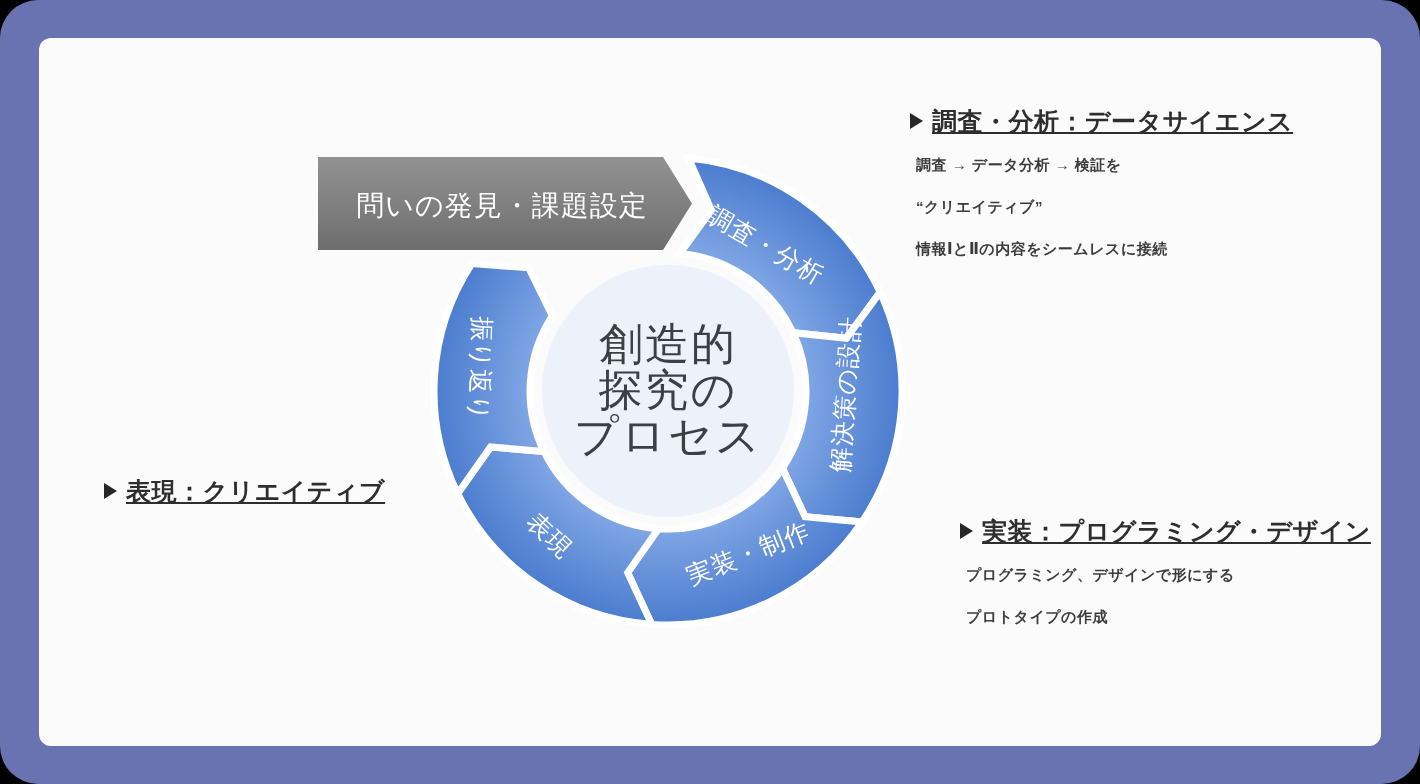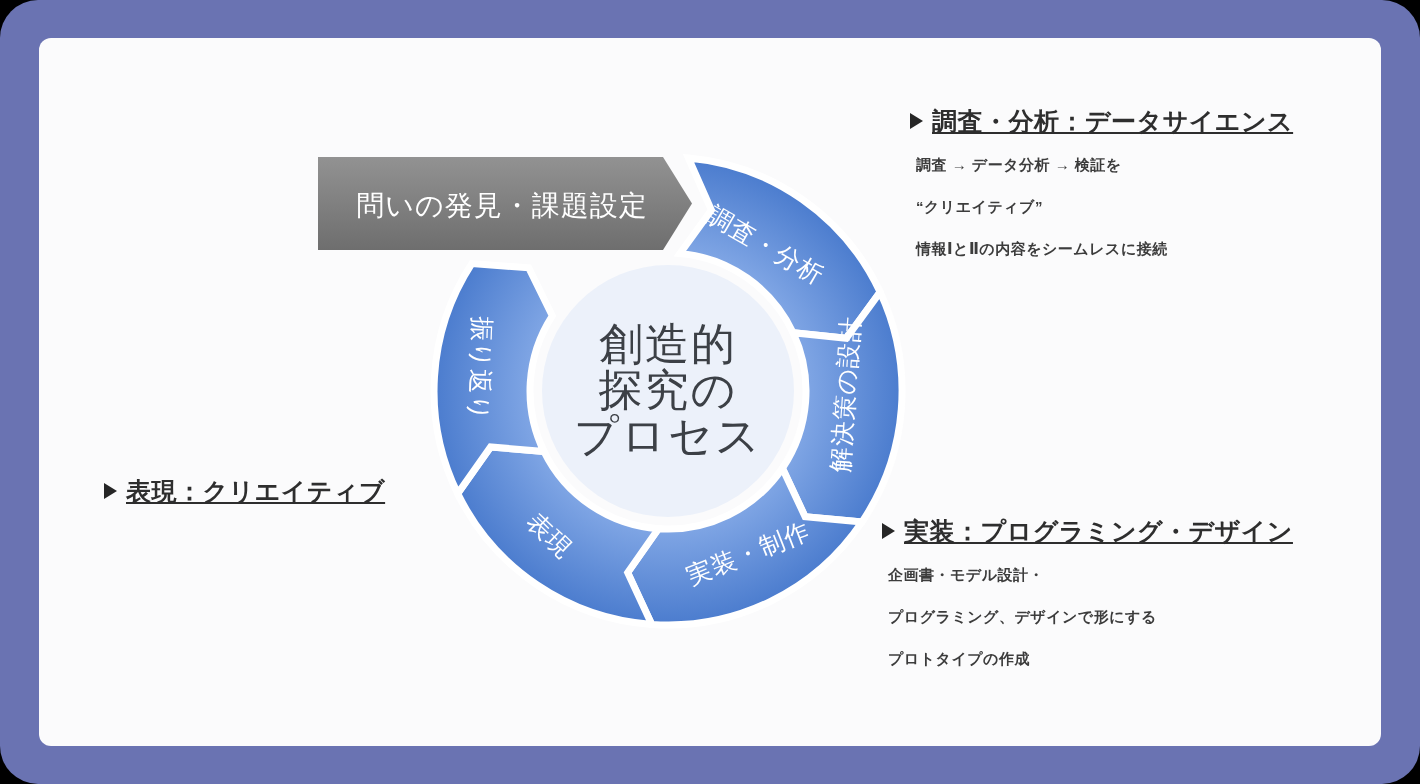--- a/index.html
+++ b/index.html
@@ -33,21 +33,21 @@
     width:0;height:0;flex:0 0 auto;
     border-left:13px solid #262626;
     border-top:8.5px solid transparent;
     border-bottom:8.5px solid transparent;
     margin-right:9px;
   }
   .note .title{font-size:25px;font-weight:700;color:#2E2E2E;letter-spacing:0.5px;white-space:nowrap;text-decoration:underline;}
   .note .body{padding-left:6px;margin-top:6px;}
   .note .body p{margin:0;font-size:15px;line-height:42px;white-space:nowrap;letter-spacing:0.5px;font-weight:bold;}
   .note-research{left:910px;top:104px;}
-  .note-implement{left:882px;top:514px;}
+  .note-implement{left:960px;top:514px;}
   .note-expression{left:104px;top:474px;}
 </style>
 </head>
 <body>
 
 <div class="stage">
   <div class="frame" style="background:#6A73B2;"></div>
   <div class="card" style="background:#FBFBFC;"></div>
 
   <svg class="diagram" viewBox="0 0 1420 784">
@@ -94,21 +94,20 @@
       <p>情報ⅠとⅡの内容をシームレスに接続</p>
     </div>
   </div>
 
   <div class="note note-implement">
     <div class="title-row">
       <span class="tri"></span>
       <span class="title">実装：プログラミング・デザイン</span>
     </div>
     <div class="body">
-      <p>企画書・モデル設計・</p>
       <p>プログラミング、デザインで形にする</p>
       <p>プロトタイプの作成</p>
     </div>
   </div>
 
   <div class="note note-expression">
     <div class="title-row">
       <span class="tri"></span>
       <span class="title">表現：クリエイティブ</span>
     </div>

